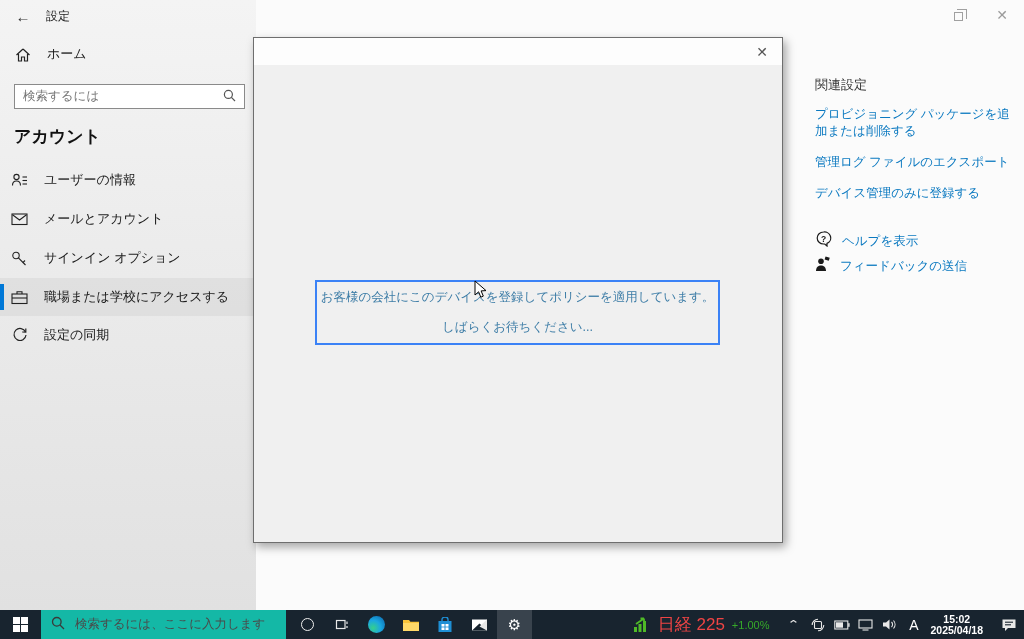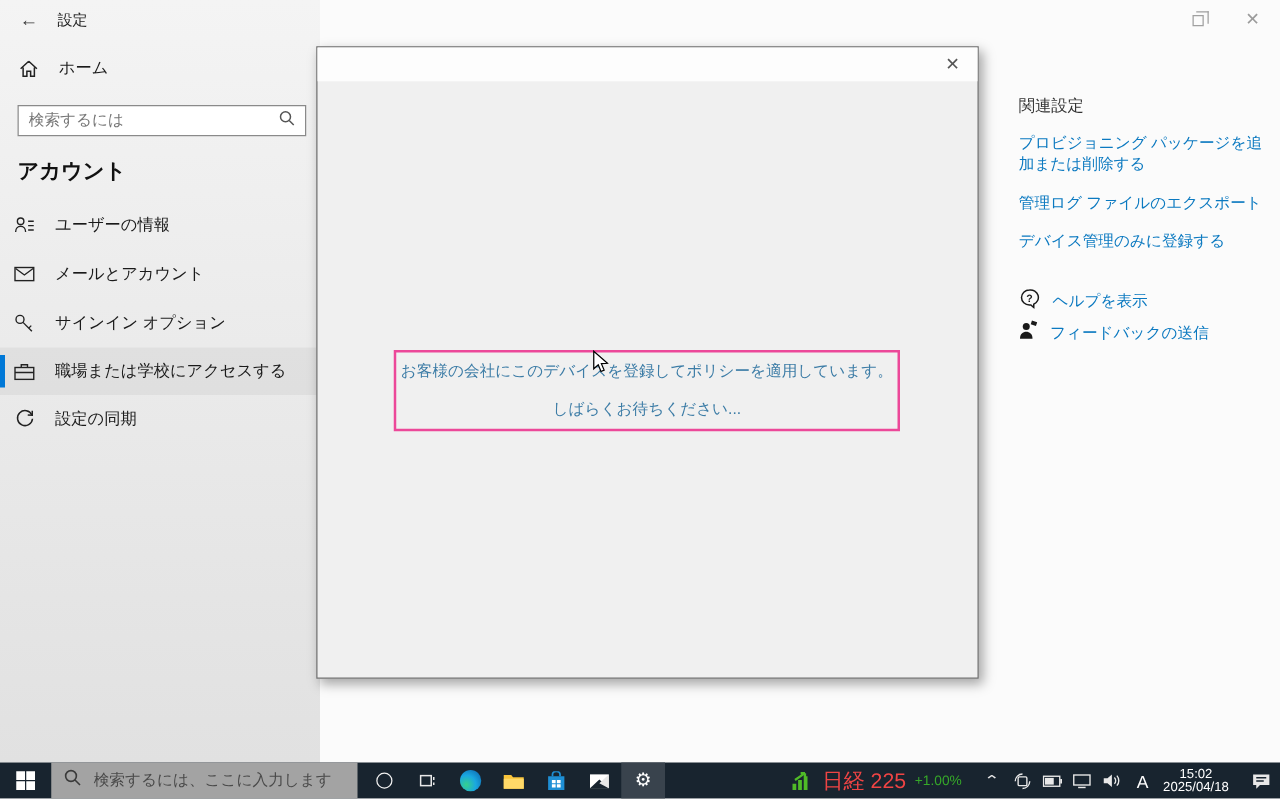--- a/index.html
+++ b/index.html
@@ -43,48 +43,48 @@
   .related a.link { display:block; font-size:12.5px; line-height:17px; color:#0b79c0; text-decoration:none; margin-bottom:14px; }
   .help-row { position:absolute; left:815px; display:flex; align-items:center; gap:10px; }
   .help-row .label { font-size:12.5px; color:#0b79c0; }
 
   
   .dialog { position:absolute; left:253px; top:37px; width:530px; height:506px;
             border:1px solid #6e6e6e; background:#f0f0f0; box-shadow:3px 4px 9px rgba(0,0,0,0.35); }
   .dialog-titlebar { position:absolute; left:0; top:0; width:100%; height:27px; background:#fdfdfd;
                      display:flex; justify-content:flex-end; align-items:center; }
   .dialog-close { width:40px; text-align:center; font-size:14px; color:#555; }
-  .msg-box { position:absolute; left:61px; top:242px; width:405px; height:65px; border:2px solid #ec4899;
+  .msg-box { position:absolute; left:61px; top:242px; width:405px; height:65px; border:2px solid #3b82f6;
              display:flex; flex-direction:column; align-items:center; justify-content:center; gap:13px; }
   .msg-line { font-size:12.5px; color:#3c7ca6; }
 
   
   .cursor { position:absolute; left:474px; top:280px; }
 
   
   .taskbar { position:absolute; left:0; top:610px; width:1024px; height:29px; background:#18242f;
              display:flex; align-items:stretch; color:#f0f0f0; }
   .tb-btn { width:45px; display:flex; align-items:center; justify-content:center; }
-  .tb-search { width:267px; background:#a3a3a3; display:flex; align-items:center; gap:10px; padding:0 10px; }
+  .tb-search { width:267px; background:#14b8a6; display:flex; align-items:center; gap:10px; padding:0 10px; }
   .tb-search .ph { font-size:12.5px; color:#4a4a4a; white-space:nowrap; }
   .tb-icon { width:38px; display:flex; align-items:center; justify-content:center; }
   .tb-icon.active { background:#39434d; }
   .winlogo { display:grid; grid-template-columns:7px 7px; grid-template-rows:7px 7px; gap:1px; }
   .winlogo div { background:#fff; }
   .cortana-ring { width:13px; height:13px; border:1.6px solid #f0f0f0; border-radius:50%; }
   .gear { font-size:15px; color:#fff; line-height:1; }
   .news { display:flex; align-items:center; gap:7px; margin-left:93px; padding:0 8px; }
   .news .name { font-size:17px; color:#ef4444; white-space:nowrap; }
   .news .change { font-size:11px; color:#36a829; }
   .tray { display:flex; align-items:center; gap:7px; margin-left:8px; }
   .tray-item { display:flex; align-items:center; justify-content:center; width:17px; }
   .chevron { font-size:11px; color:#e8e8e8; transform:scaleX(1.4); }
   .ime { font-size:14px; color:#fff; }
   .clock { display:flex; flex-direction:column; align-items:center; justify-content:center; line-height:11px; margin:0 10px 0 8px; }
-  .clock div { font-size:10.5px; color:#fff; }
+  .clock div { font-size:10.5px; color:#fff;font-weight:bold; }
   .action-center { width:34px; display:flex; align-items:center; justify-content:center; }
 </style>
 </head>
 <body>
 
 <div class="screen">
 
   <div class="win">
 
     <div class="sidebar">

